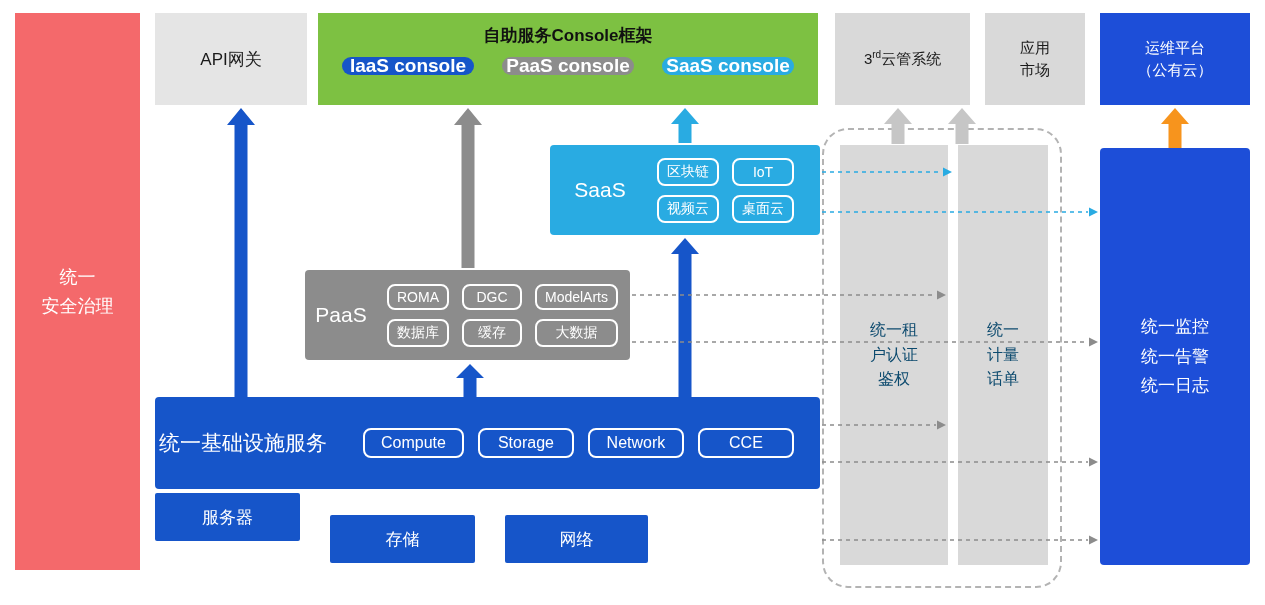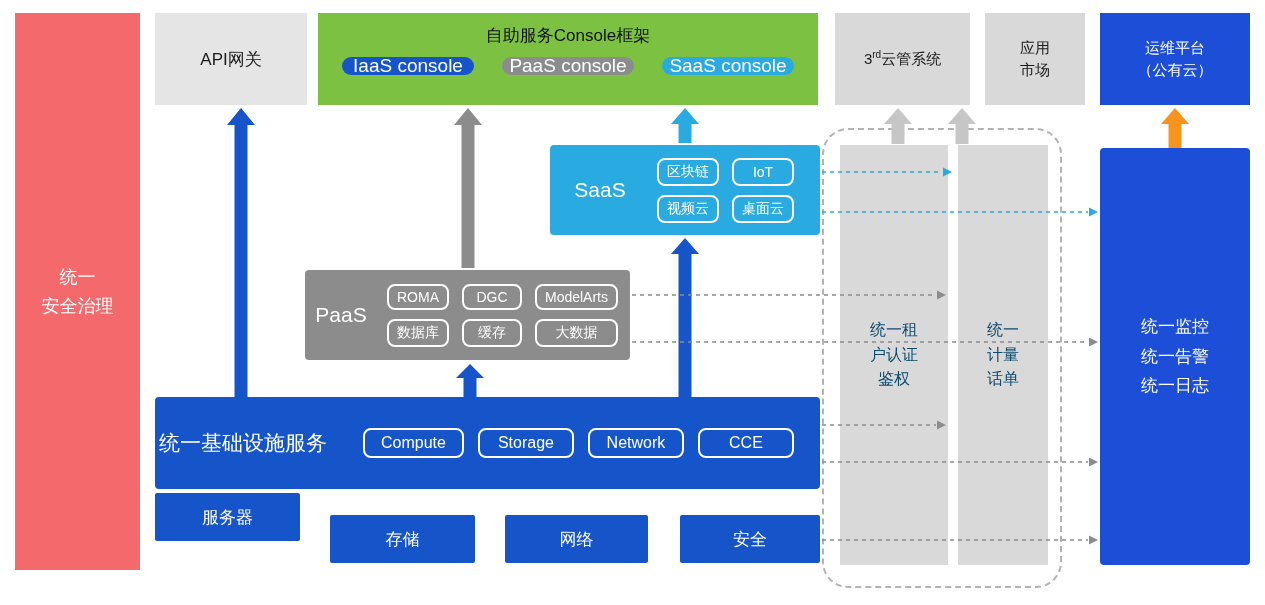--- a/index.html
+++ b/index.html
@@ -3,21 +3,21 @@
 <meta charset="utf-8">
 <style>
   * { margin:0; padding:0; box-sizing:border-box; }
   body { background:#fff; font-family:"Liberation Sans","DejaVu Sans",sans-serif; }
   #canvas { position:relative; width:1265px; height:605px; background:#fff; overflow:hidden; }
   .box { position:absolute; display:flex; align-items:center; justify-content:center; text-align:center; }
   .pre { white-space:pre-line; }
   
   .red-bar   { background:#F4696B; color:#fff; font-size:18px; line-height:1.6; }
   .pale-green{ background:#e5e5e5; color:#1a1a1a; font-size:17px; }
-  .green     { background:#7DC142; color:#111; }
+  .green     { background:#7DC142; color:#111;font-weight:bold; }
   .gray-box  { background:#D9D9D9; color:#1a1a1a; }
   .orange    { background:#1d4ed8; color:#fff; }
   .blue      { background:#1655C9; color:#fff; }
   .cyan      { background:#29ABE2; color:#fff; }
   .mgray     { background:#8C8C8C; color:#fff; }
   
   .console-frame { flex-direction:column; justify-content:flex-start; }
   .console-title { margin-top:11px; font-size:17px; color:#111; }
   .console-btn-row { display:flex; width:100%; justify-content:center; gap:28px; margin-top:10px; }
   .console-btn { width:132px; height:18px; display:flex; align-items:center; justify-content:center;
@@ -96,21 +96,20 @@
       <div class="chip infra-chip">Compute</div>
       <div class="chip infra-chip">Storage</div>
       <div class="chip infra-chip">Network</div>
       <div class="chip infra-chip">CCE</div>
     </div>
   </div>
 
   <div class="box blue hw-box" style="left:155px; top:493px; width:145px; height:48px;">服务器</div>
   <div class="box blue hw-box" style="left:330px; top:515px; width:145px; height:48px;">存储</div>
   <div class="box blue hw-box" style="left:505px; top:515px; width:143px; height:48px;">网络</div>
-  <div class="box blue hw-box" style="left:680px; top:515px; width:140px; height:48px;">安全</div>
 
   <div class="dashed-frame" style="left:822px; top:128px; width:240px; height:460px;"></div>
   <div class="box gray-box col-box pre" style="left:840px; top:145px; width:108px; height:420px;">统一租
 户认证
 鉴权</div>
   <div class="box gray-box col-box pre" style="left:958px; top:145px; width:90px; height:420px;">统一
 计量
 话单</div>
 
   <div class="box orange monitor pre" style="left:1100px; top:148px; width:150px; height:417px;">统一监控

